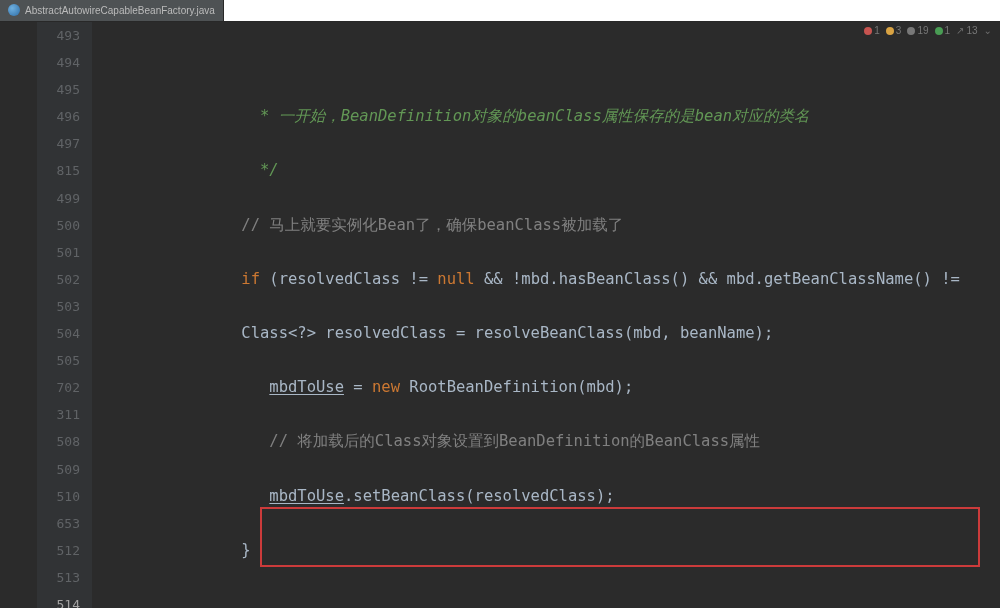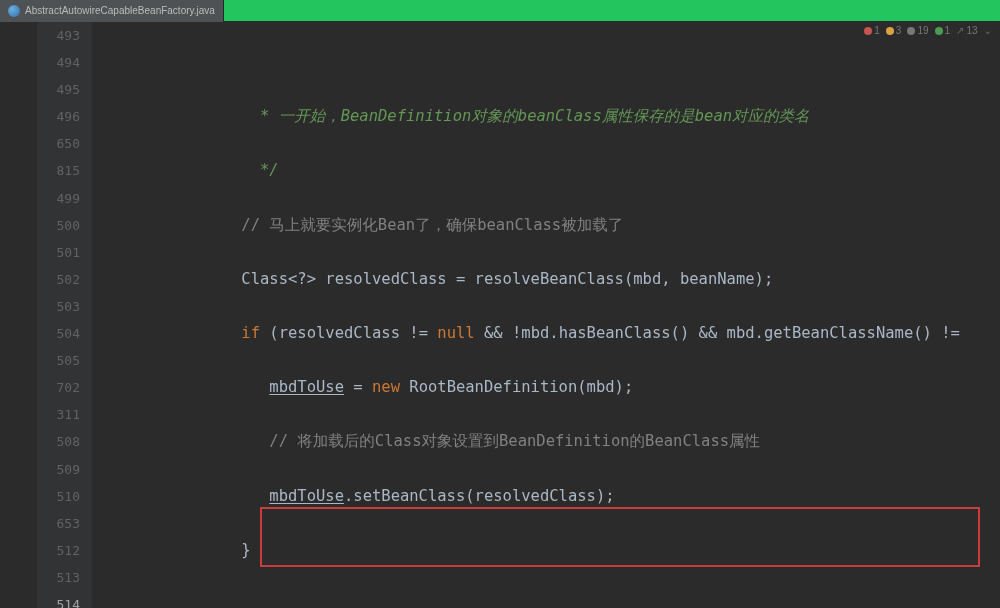--- a/index.html
+++ b/index.html
@@ -6,24 +6,24 @@
   body {
     background: #2b2b2b;
     font-family: 'Menlo', 'Consolas', monospace;
     font-size: 14px;
     color: #a9b7c6;
     overflow: hidden;
     width: 1000px;
     height: 608px;
   }
   .tab-bar {
-    background: #22c55e;
+    background: #ffffff;
     height: 22px;
     display: flex;
-    align-items: center;
+    align-items: flex-end;
     border-bottom: 1px solid #282828;
     position: relative;
   }
   .tab {
     background: #4e5254;
     height: 22px;
     display: flex;
     align-items: center;
     padding: 0 8px;
     font-size: 10px;
@@ -129,21 +129,21 @@
   <span class="insp-sym">⌄</span>
 </div>
 
 <div class="editor">
 
   <div class="gutter">
     <div class="gline">493</div>
     <div class="gline">494</div>
     <div class="gline">495</div>
     <div class="gline">496</div>
-    <div class="gline">650
+    <div class="gline">497
       
     </div>
     <div class="gline">815</div>
     <div class="gline">499</div>
     <div class="gline">500</div>
     <div class="gline">501
       
     </div>
     <div class="gline">502</div>
     <div class="gline">503</div>
@@ -165,22 +165,22 @@
     <div class="gline">513</div>
     <div class="gline caret-num">514</div>
   </div>
 
   <div class="code">
     <div class="highlight-box" style="left:168px; top:485px; width:720px; height:60px;"></div>
 
 <div class="cline">              <span class="c-doccomment"> * 一开始，BeanDefinition对象的beanClass属性保存的是bean对应的类名</span></div>
 <div class="cline">              <span class="c-doccomment"> */</span></div>
 <div class="cline">             <span class="c-comment">// 马上就要实例化Bean了，确保beanClass被加载了</span></div>
+<div class="cline">             <span class="c-keyword">if</span><span class="c-default"> (resolvedClass != </span><span class="c-keyword">null</span><span class="c-default"> &amp;&amp; !mbd.hasBeanClass() &amp;&amp; mbd.getBeanClassName() !=</span></div>
 <div class="cline">             <span class="c-default">Class&lt;?&gt; resolvedClass = resolveBeanClass(mbd, beanName);</span></div>
-<div class="cline">             <span class="c-keyword">if</span><span class="c-default"> (resolvedClass != </span><span class="c-keyword">null</span><span class="c-default"> &amp;&amp; !mbd.hasBeanClass() &amp;&amp; mbd.getBeanClassName() !=</span></div>
 <div class="cline">                <span class="c-default c-underline">mbdToUse</span><span class="c-default"> = </span><span class="c-keyword">new</span><span class="c-default"> RootBeanDefinition(mbd);</span></div>
 <div class="cline">                <span class="c-comment">// 将加载后的Class对象设置到BeanDefinition的BeanClass属性</span></div>
 <div class="cline">                <span class="c-default c-underline">mbdToUse</span><span class="c-default">.setBeanClass(resolvedClass);</span></div>
 <div class="cline">             <span class="c-default">}</span></div>
 <div class="cline"></div>
 
 
 
 
 

